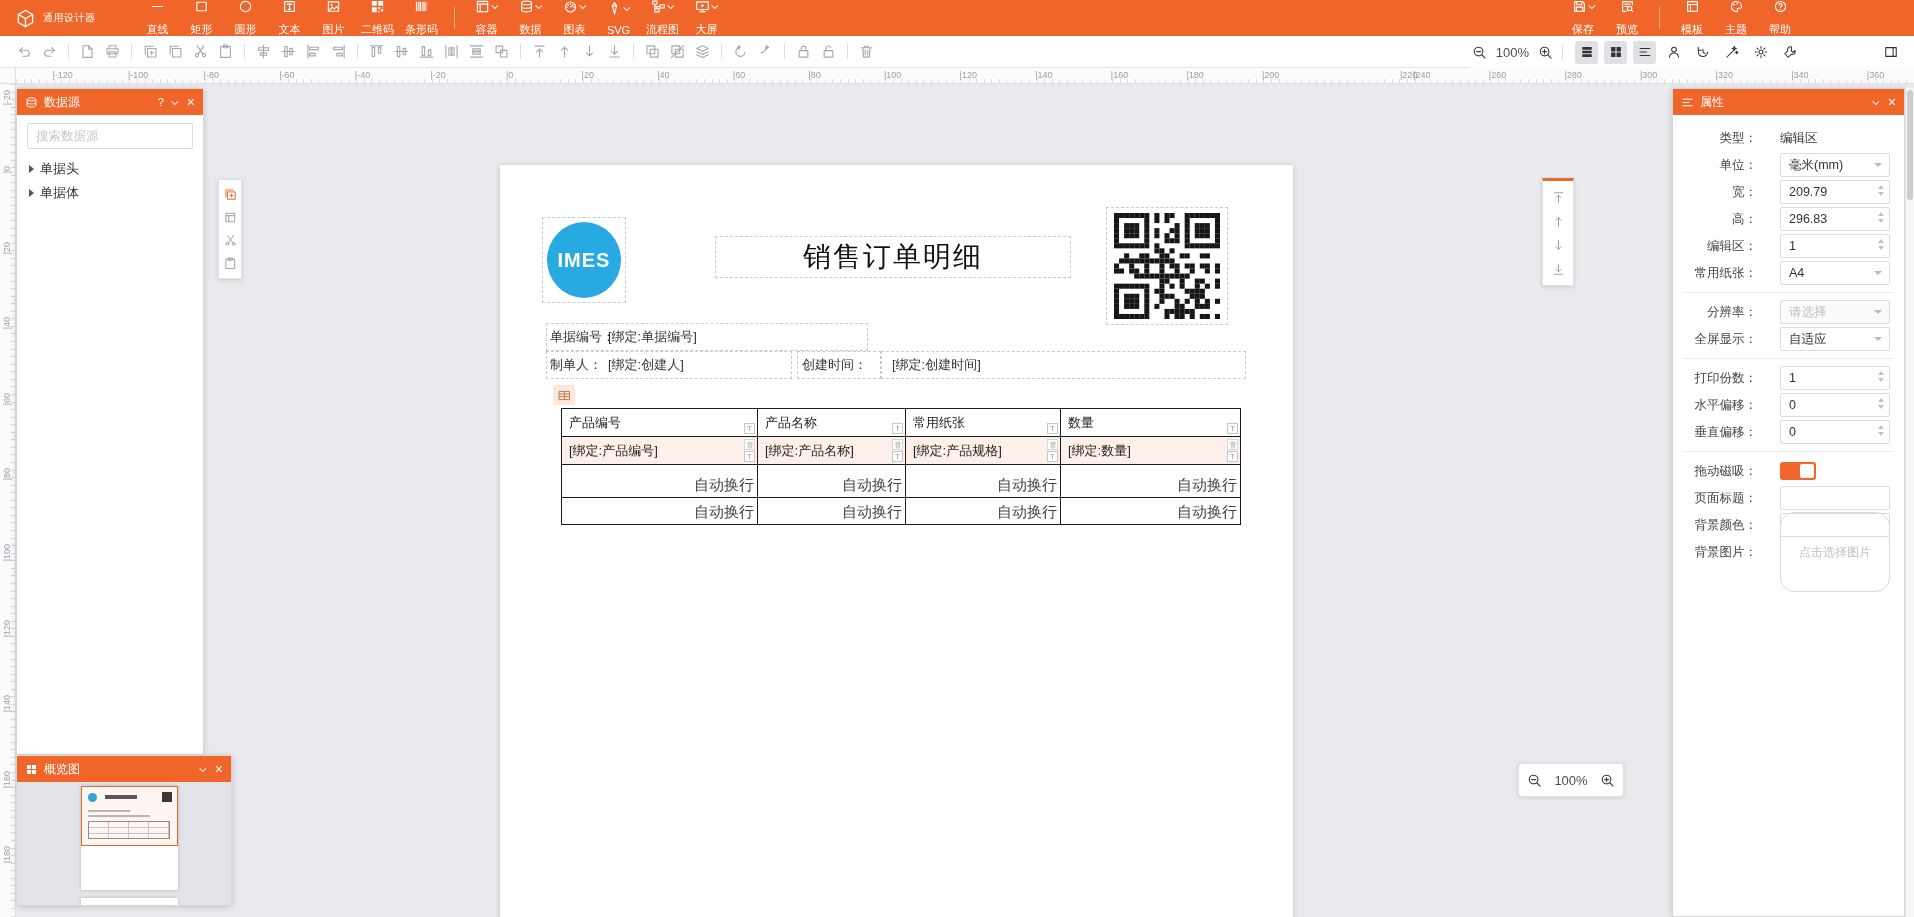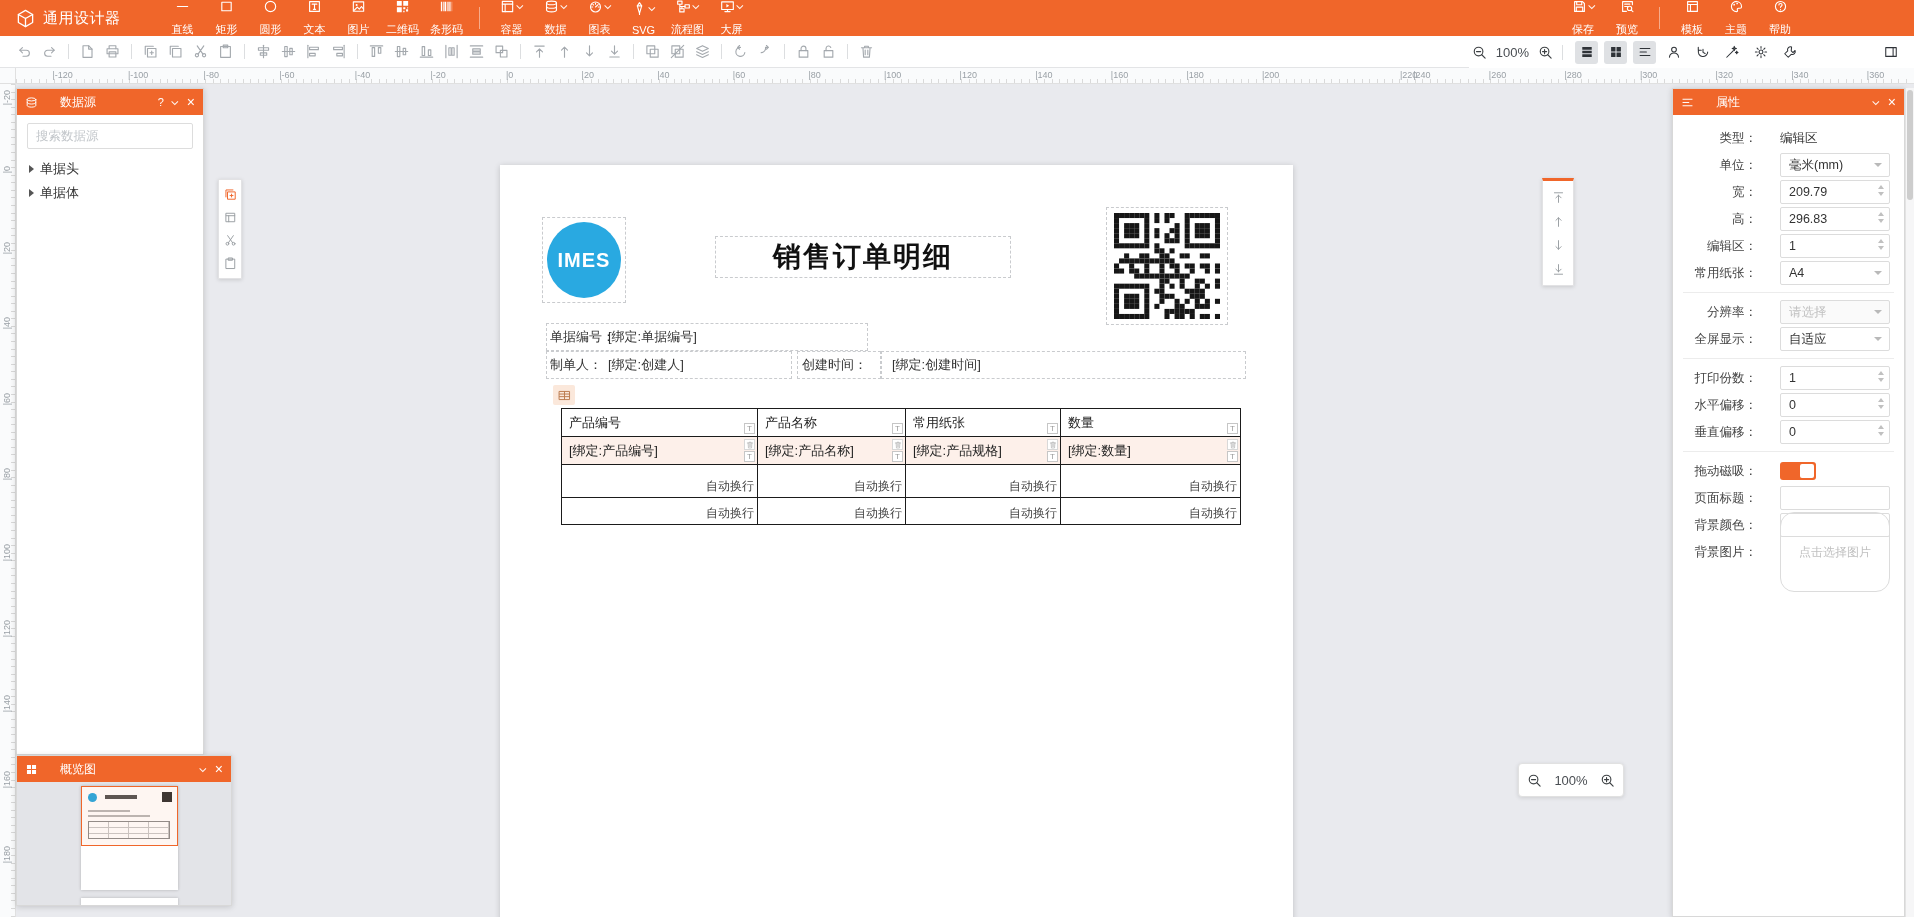--- a/index.html
+++ b/index.html
@@ -5,21 +5,21 @@
   html,body{margin:0;padding:0;width:1914px;height:917px;overflow:hidden;
     font-family:"Liberation Sans","DejaVu Sans",sans-serif;background:#e9eaee;position:relative}
   *{box-sizing:border-box}
   .ic{width:15px;height:15px;fill:none;stroke:currentColor;stroke-width:1.2;stroke-linecap:round;stroke-linejoin:round;display:block}
   .ic .f{fill:currentColor;stroke:none}
 
   
   .topbar{position:absolute;left:0;top:0;width:100%;height:36px;background:#f0662a;display:flex;align-items:stretch;color:#fff;z-index:60}
   .brand{display:flex;align-items:center;gap:8px;padding:0 16px}
   .brand .ic{width:19px;height:19px;stroke-width:1.1}
-  .brand-title{font-size:15px;letter-spacing:.5px;white-space:nowrap}
+  .brand-title{font-size:10px;letter-spacing:.5px;white-space:nowrap}
   .tb-tools{display:flex;align-items:stretch;margin-left:24px}
   .tb-tool{min-width:44px;padding:0 3px;display:flex;flex-direction:column;align-items:center;justify-content:center;cursor:pointer}
   .tb-tool .trow{display:flex;align-items:center;gap:3px;height:15px}
   .tb-tool .ic{width:15px;height:15px}
   .tlab{font-size:11px;margin-top:8px;white-space:nowrap}
   .tb-div{width:1px;background:rgba(255,255,255,.45);margin:7px 10px}
   .tb-actions{margin-left:auto;display:flex;align-items:stretch;padding-right:112px}
   .chev{display:inline-block;width:5px;height:5px;border-left:1.4px solid rgba(255,255,255,.95);border-bottom:1.4px solid rgba(255,255,255,.95);transform:rotate(-45deg) translateY(-1px)}
 
   
@@ -44,53 +44,53 @@
   .corner{position:absolute;left:0;top:68px;width:16px;height:16px;background:#fafbfc;border-right:1px solid #e0e0e0;border-bottom:1px solid #e0e0e0;z-index:41}
   .rlab{position:absolute;top:2px;font-size:9px;color:#9aa0a6;white-space:nowrap}
   .rlabv{position:absolute;left:2px;font-size:9px;color:#9aa0a6;writing-mode:vertical-rl;transform:rotate(180deg);white-space:nowrap}
 
   
   #canvas{position:absolute;left:0;top:84px;right:0;bottom:0;overflow:hidden;z-index:10}
   .page{position:absolute;left:500px;top:81px;width:793px;height:1122px;background:#fff;box-shadow:0 1px 6px rgba(0,0,0,.18)}
   .dashed{border:1px dashed #c9cbce}
   .logo-box{position:absolute;left:42px;top:52px;width:84px;height:86px}
   .logo-circle{position:absolute;left:4px;top:4px;width:74px;height:76px;border-radius:50%;background:#29a9e1;display:flex;align-items:center;justify-content:center;color:#fff;font-weight:bold;font-size:20px;letter-spacing:1px}
-  .title-box{position:absolute;left:215px;top:71px;width:296px;height:42px;display:flex;align-items:center;justify-content:center;font-size:28px;font-weight:bold;color:#111;letter-spacing:2px;white-space:nowrap}
+  .title-box{position:absolute;left:215px;top:71px;width:356px;height:42px;display:flex;align-items:center;justify-content:center;font-size:28px;font-weight:normal;color:#111;letter-spacing:2px;white-space:nowrap}
   .qr-box{position:absolute;left:606px;top:42px;width:122px;height:118px;display:flex;align-items:center;justify-content:center}
   .fbox{position:absolute;height:28px}
   .ftext{position:absolute;font-size:13px;color:#333;line-height:28px;white-space:nowrap}
   .tbl-icon{position:absolute;left:53px;top:220px;width:22px;height:20px;background:#fbe8db;border-radius:2px;display:flex;align-items:center;justify-content:center;color:#bc7c50;cursor:pointer}
   .tbl-icon .ic{width:13px;height:13px}
   .dtable{position:absolute;left:61px;top:243px;border-collapse:collapse;table-layout:fixed;width:679px}
   .dtable td{border:1px solid #1b1b1b;position:relative;padding:0 7px;font-size:13px;color:#222;overflow:hidden;vertical-align:middle}
   .hrow td{height:28px}
   .brow td{height:28px;background:#fdf0ea}
   .wrow1 td{height:33px}
   .wrow2 td{height:27px}
-  .wrap-txt{position:absolute;right:3px;bottom:2px;font-size:12px;color:#444}
+  .wrap-txt{position:absolute;right:3px;bottom:2px;font-size:15px;color:#444}
   .tbadge{position:absolute;right:2px;bottom:2px;width:11px;height:11px;border:1px solid #c6c6c6;background:#fff;color:#9a9a9a;font-size:8px;line-height:10px;text-align:center}
   .trashb{position:absolute;right:2px;top:2px;width:11px;height:11px;border:1px solid #d8d8d8;background:#fff;color:#aaa;display:flex;align-items:center;justify-content:center;cursor:pointer}
   .trashb .ic{width:8px;height:8px}
   .watermark{position:absolute;left:61px;top:312px;width:679px;text-align:center;font-size:21px;color:#9ba1a8;opacity:.55;letter-spacing:3px;pointer-events:none}
 
   
   .minibar{position:absolute;background:#fff;border:1px solid #e2e2e4;box-shadow:0 1px 4px rgba(0,0,0,.14);display:flex;flex-direction:column;align-items:center;z-index:20}
   #mini-left{left:218px;top:95px;width:24px;padding:3px 0}
   #mini-right{left:1542px;top:94px;width:32px;border-top:3px solid #f0662a;padding:4px 0}
   .mbtn{width:20px;height:23px;display:flex;align-items:center;justify-content:center;color:#9a9fa4;cursor:pointer}
   .mbtn.active{color:#f0662a}
   #mini-right .mbtn{width:24px;height:24px}
   .mbtn .ic{width:13px;height:13px}
 
   
   .panel{position:absolute;background:#fff;border:1px solid #d8d8d8;box-shadow:0 1px 6px rgba(0,0,0,.16);z-index:45;display:flex;flex-direction:column}
   #dspanel{left:16px;top:88px;width:188px;height:667px}
   #ovpanel{left:16px;top:755px;width:216px;height:151px}
   #proppanel{left:1672px;top:88px;width:233px;height:829px}
-  .phead{height:26px;background:#f0662a;color:#fff;display:flex;align-items:center;padding:0 8px;font-size:12px;gap:22px;flex:none}
+  .phead{height:26px;background:#f0662a;color:#fff;display:flex;align-items:center;padding:0 8px;font-size:12px;gap:6px;flex:none}
   .phead .ic{width:13px;height:13px}
   .phicons{margin-left:auto;display:flex;align-items:center;gap:9px}
   .phicons span{cursor:pointer;line-height:1}
   .phq{font-size:11px}
   .phx{font-size:14px}
   .dssearch{margin:8px 10px;height:26px;border:1px solid #ddd;border-radius:2px;display:flex;align-items:center;flex:none}
   .dssearch input{border:none;outline:none;width:100%;font-size:12.5px;padding:0 8px;color:#333;background:transparent;font-family:inherit}
   .dssearch input::placeholder{color:#c2c6ca}
   .treeitem{height:24px;display:flex;align-items:center;padding-left:12px;gap:6px;font-size:13px;color:#333;cursor:pointer;flex:none}
   .tcaret{width:0;height:0;border-left:5px solid #555;border-top:4px solid transparent;border-bottom:4px solid transparent;flex:none}

